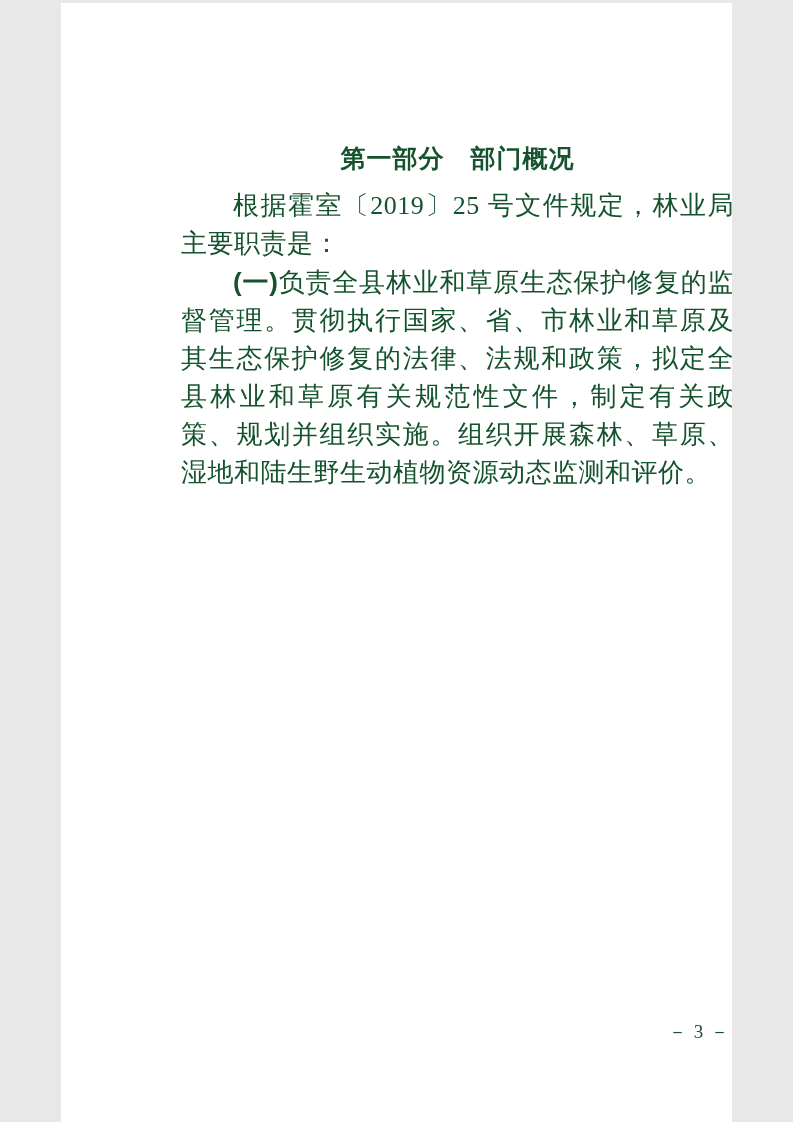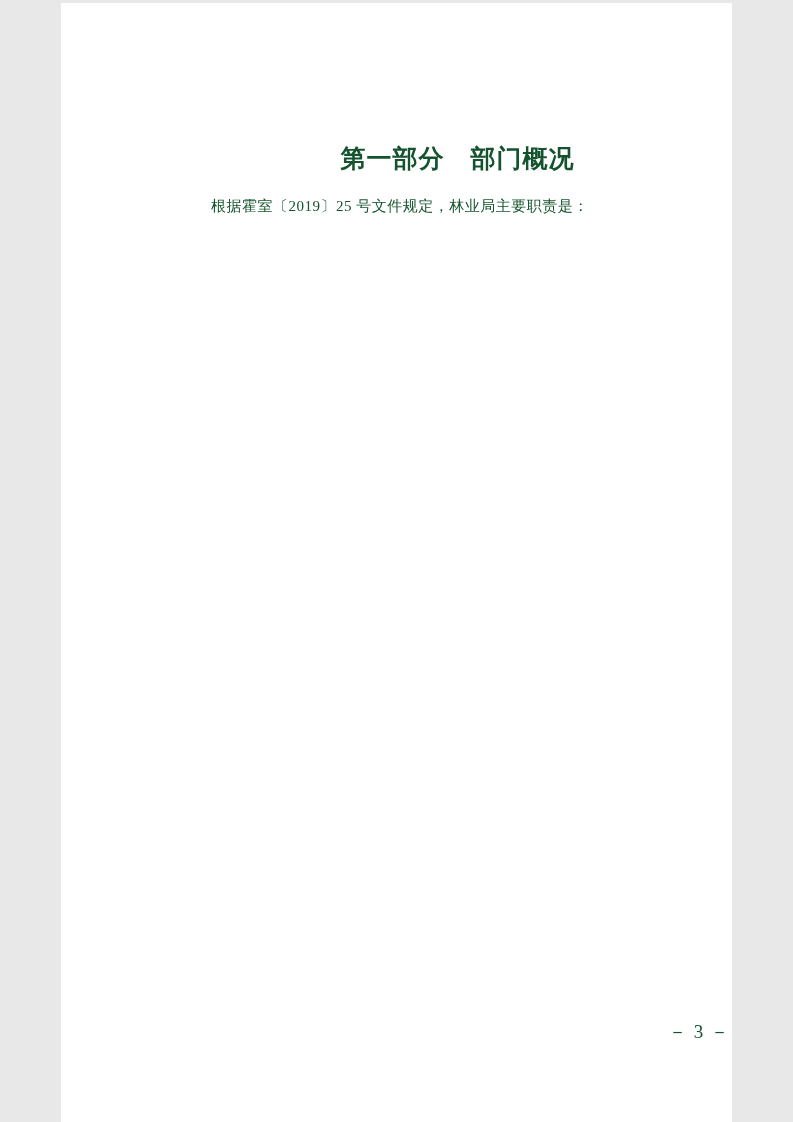--- a/index.html
+++ b/index.html
@@ -31,21 +31,21 @@
   .sec-heading {
     margin: 0;
     padding-left: 35px;
     font-family: "Liberation Sans", "DejaVu Sans", sans-serif;
     font-weight: bold;
     font-size: 22px;
     line-height: 40px;
   }
   p.body-para {
     margin: 0;
-    font-size: 15px;
+    font-size: 26px;
     line-height: 38px;
     letter-spacing: 0.5px;
     text-align: justify;
     text-justify: inter-ideograph;
     text-indent: 2em;
   }
   .pmark {
     font-family: "Liberation Sans", "DejaVu Sans", sans-serif;
     font-weight: bold;
   }
@@ -64,20 +64,21 @@
 <body>
 
 <div class="page">
   <div class="content">
 
     <h1 class="doc-title">第一部分　部门概况</h1>
 
 
     <p class="body-para">根据霍室〔2019〕25 号文件规定，林业局主要职责是：</p>
 
+    <p class="body-para"><span class="pmark">(一)</span><span>负责全县林业和草原生态保护修复的监督管理。贯彻执行国家、省、市林业和草原及其生态保护修复的法律、法规和政策，拟定全县林业和草原有关规范性文件，制定有关政策、规划并组织实施。组织开展森林、草原、湿地和陆生野生动植物资源动态监测和评价。</span></p>
 
 
 
 
   </div>
 
   <div class="page-number">－ 3 －</div>
 </div>
 
 </body></html>

